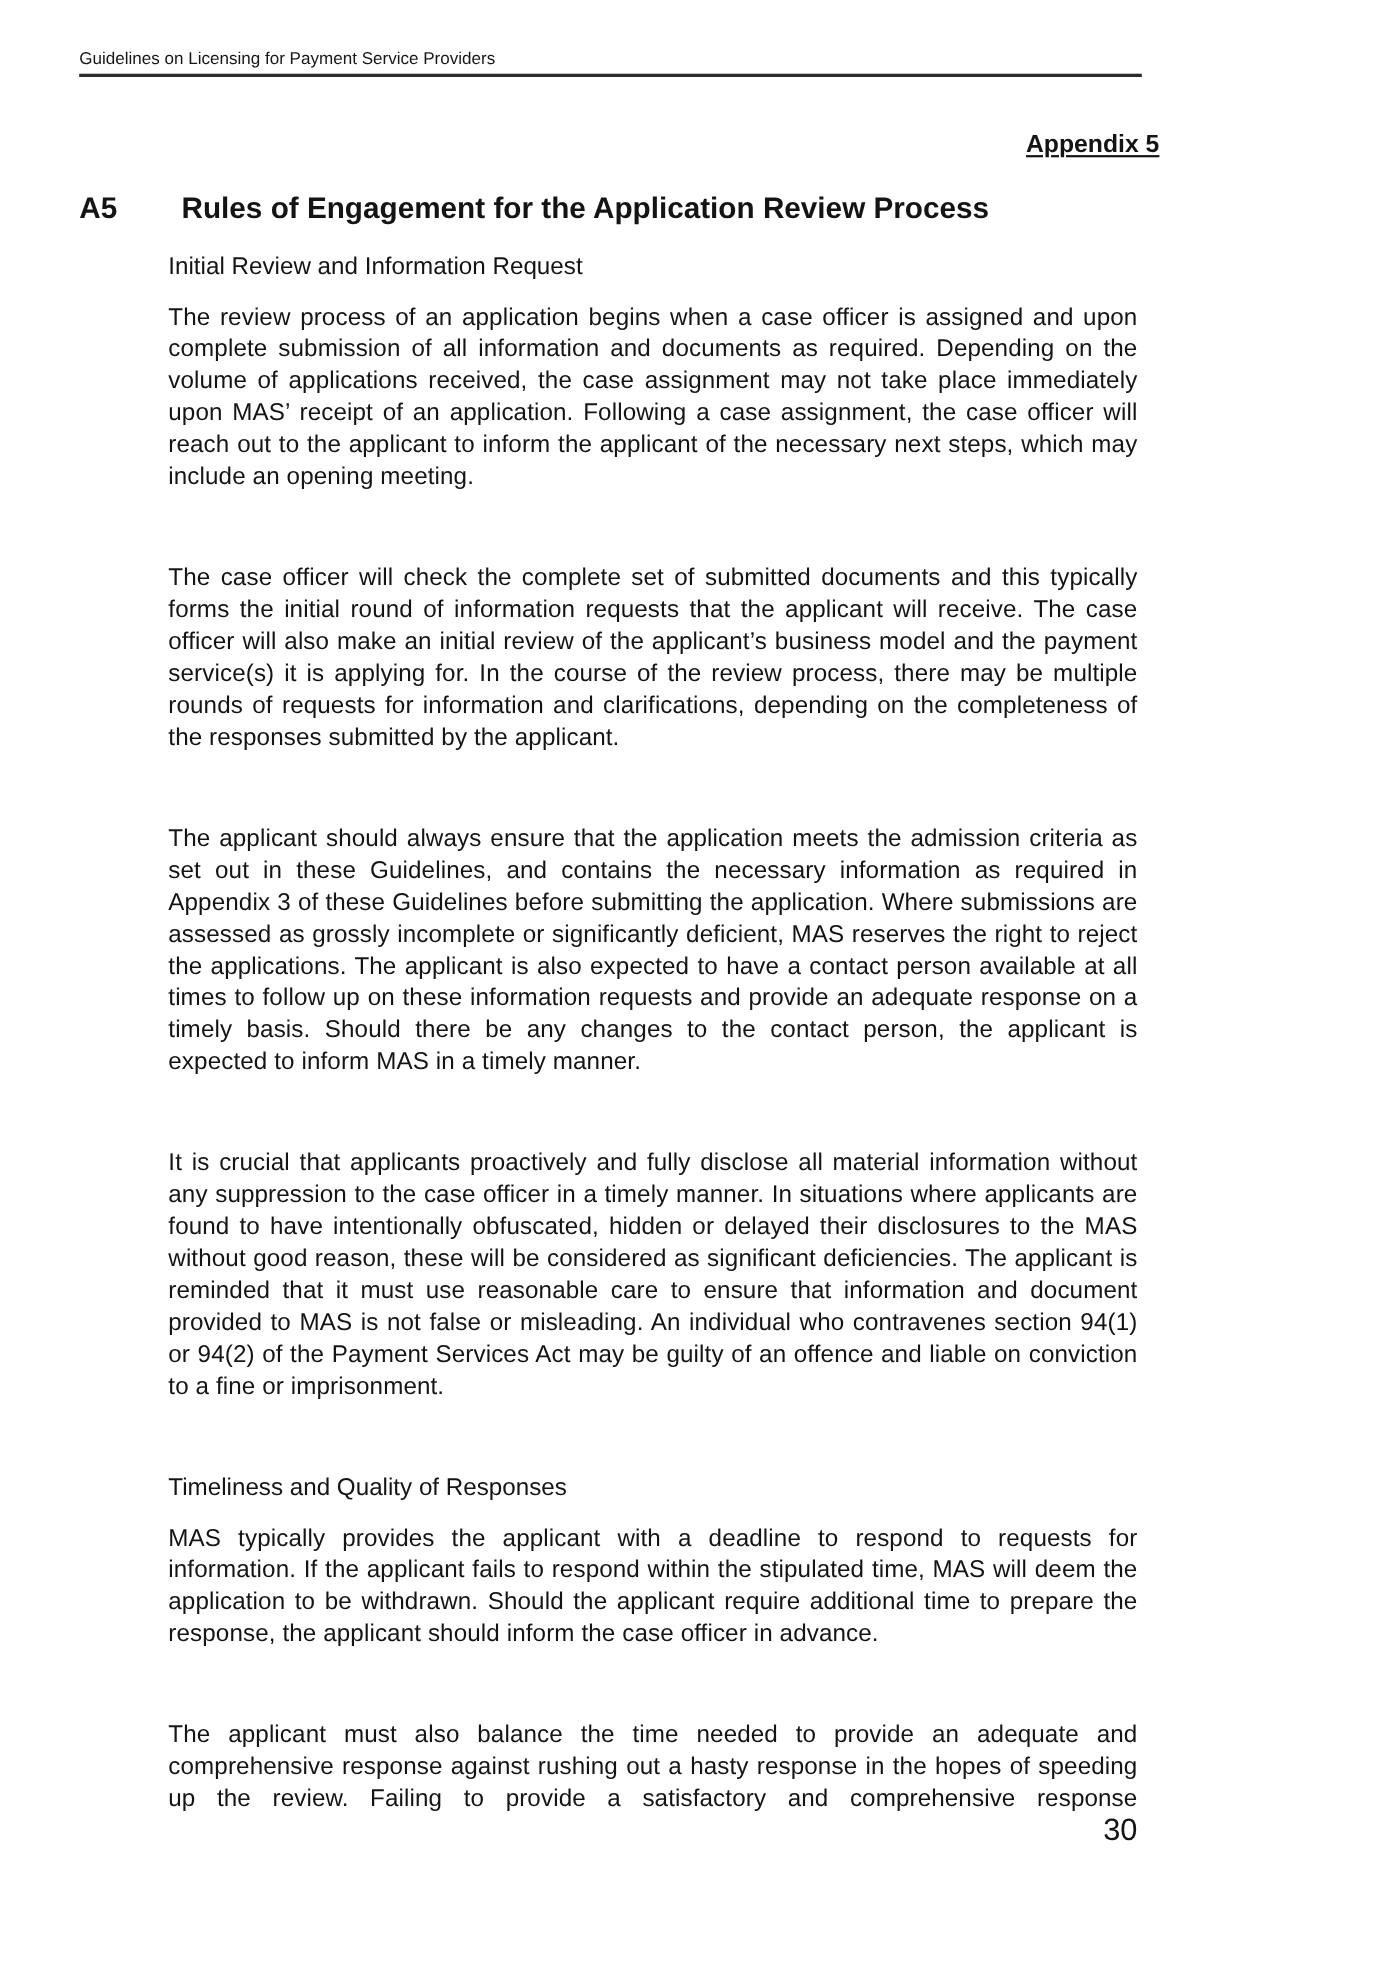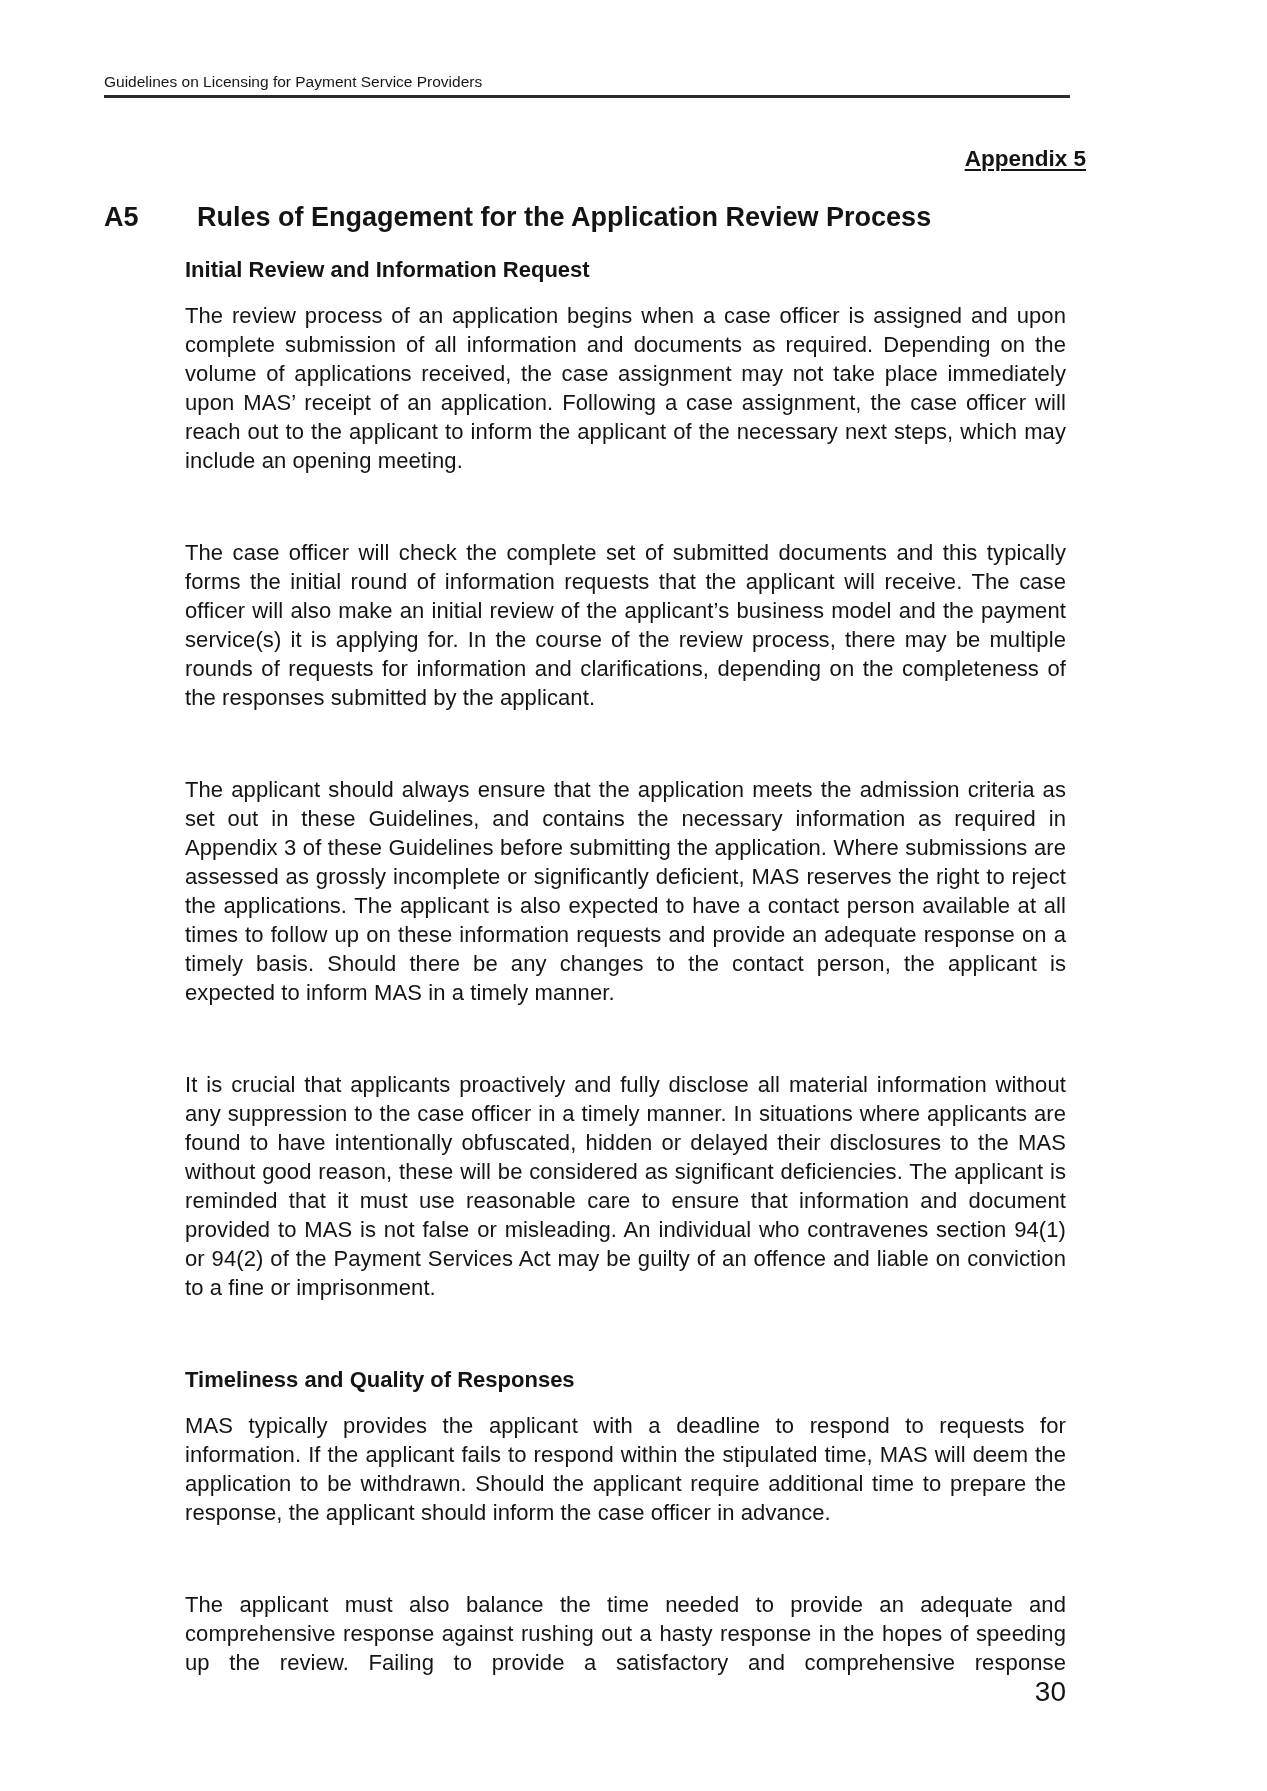--- a/index.html
+++ b/index.html
@@ -9,22 +9,22 @@
   }
   body {
     width: 1267px;
     min-height: 1791px;
     font-family: "Liberation Sans", "DejaVu Sans", sans-serif;
     color: #141414;
     position: relative;
   }
   .page {
     width: 966px;
-    margin-left: 104px;
-    padding-top: 72px;
+    margin-left: 72px;
+    padding-top: 44px;
     padding-bottom: 85px;
   }
   
   .running-header {
     font-size: 15.5px;
     line-height: 19px;
     padding-bottom: 4px;
     border-bottom: 3px solid #2b2b2b;
     color: #161616;
   }
@@ -58,21 +58,21 @@
     text-underline-offset: 4px;
   }
   
   .content {
     margin-left: 81px;
     width: 881px;
   }
   .content h3 {
     font-size: 22px;
     line-height: 29px;
-    font-weight: bold;
+    font-weight: normal;
     margin: 0 0 17px 0;
   }
   .content h3.first {
     margin-top: 21px;
   }
   .content p {
     font-size: 22px;
     line-height: 29px;
     margin: 0 0 63px 0;
     text-align: justify;

